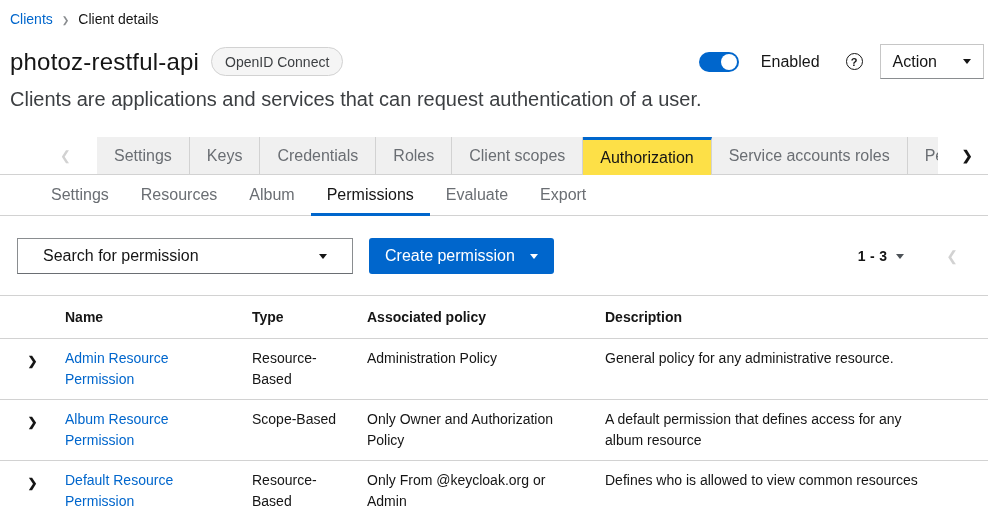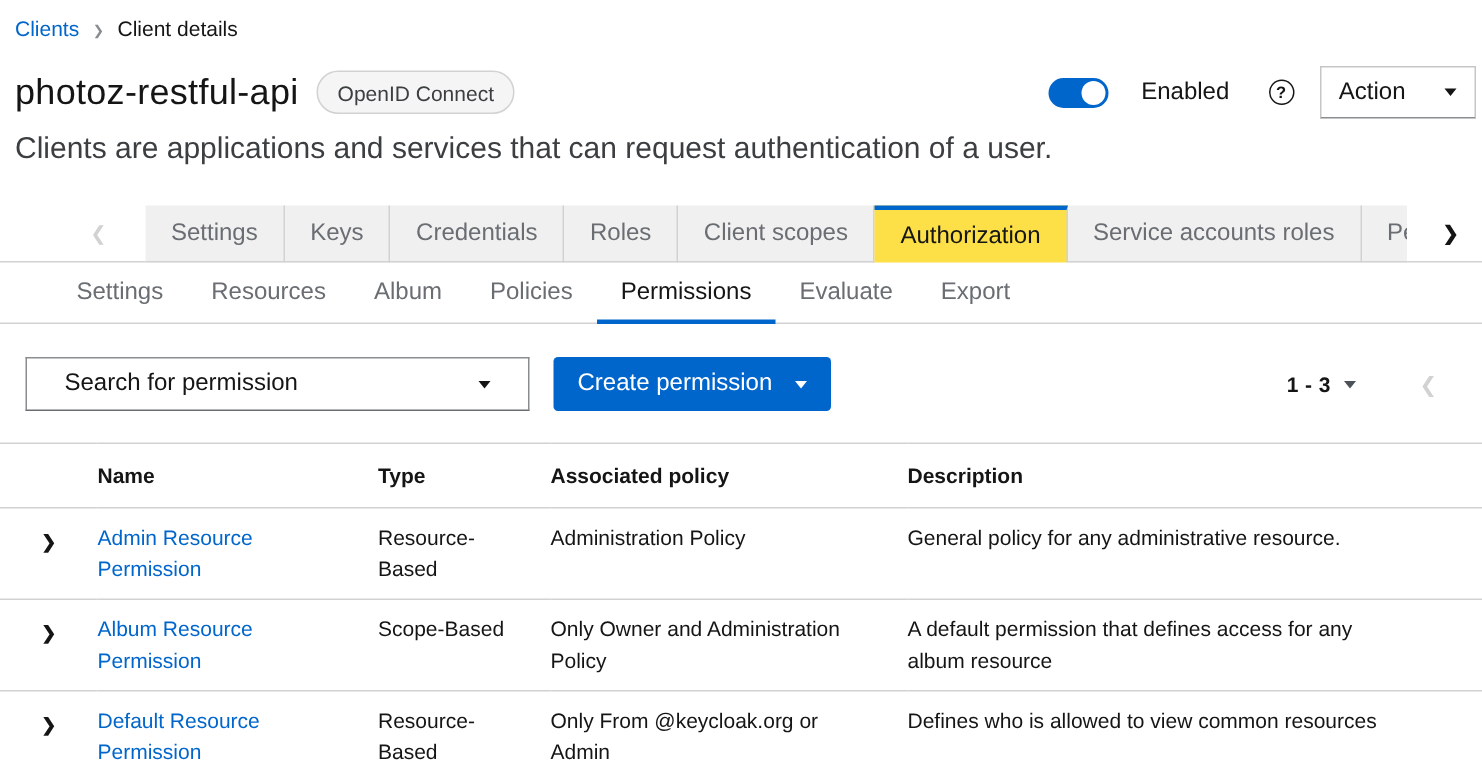--- a/index.html
+++ b/index.html
@@ -164,21 +164,20 @@
     <div class="tab tab--clipped">Pe</div>
     <div class="tabs-fill">
       <button class="scroll-chevron enabled">❯</button>
     </div>
   </div>
 
   <div class="subtabs">
     <div class="subtab">Settings</div>
     <div class="subtab">Resources</div>
     <div class="subtab">Album</div>
-    <div class="subtab">Policies</div>
     <div class="subtab active">Permissions</div>
     <div class="subtab">Evaluate</div>
     <div class="subtab">Export</div>
   </div>
 
   <div class="toolbar">
     <div class="search-select">
       <span>Search for permission</span>
       <span class="caret"></span>
     </div>
@@ -217,21 +216,21 @@
         <td class="expand-cell"><button class="expand-btn">❯</button></td>
         <td class="name-cell"><a>Admin Resource Permission</a></td>
         <td class="type-cell">Resource-Based</td>
         <td class="policy-cell">Administration Policy</td>
         <td class="desc-cell">General policy for any administrative resource.</td>
       </tr>
       <tr>
         <td class="expand-cell"><button class="expand-btn">❯</button></td>
         <td class="name-cell"><a>Album Resource Permission</a></td>
         <td class="type-cell">Scope-Based</td>
-        <td class="policy-cell">Only Owner and Administration Policy</td>
+        <td class="policy-cell">Only Owner and Authorization Policy</td>
         <td class="desc-cell">A default permission that defines access for any album resource</td>
       </tr>
       <tr>
         <td class="expand-cell"><button class="expand-btn">❯</button></td>
         <td class="name-cell"><a>Default Resource Permission</a></td>
         <td class="type-cell">Resource-Based</td>
         <td class="policy-cell">Only From @keycloak.org or Admin</td>
         <td class="desc-cell">Defines who is allowed to view common resources</td>
       </tr>
     </tbody>

